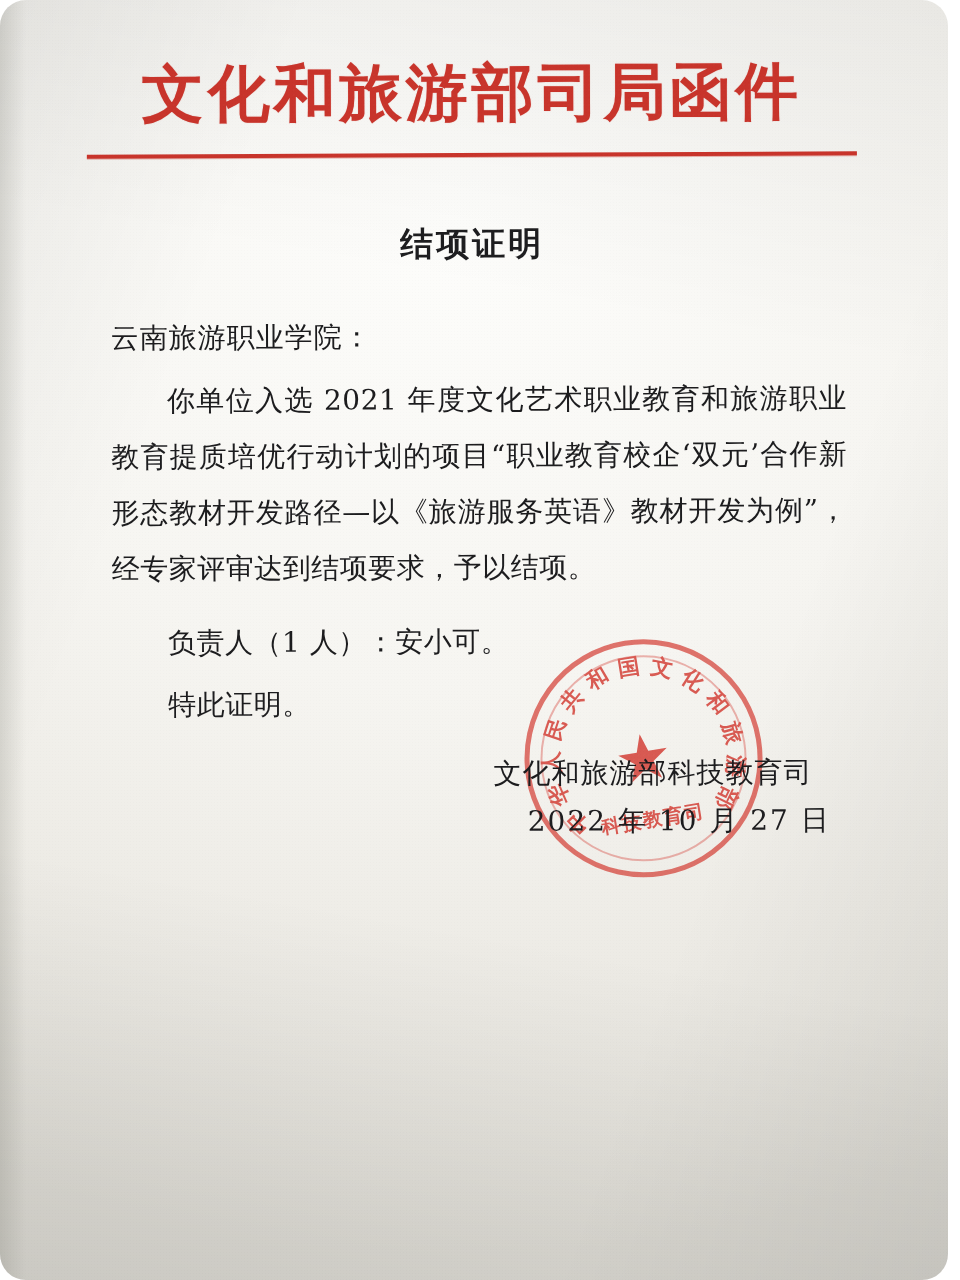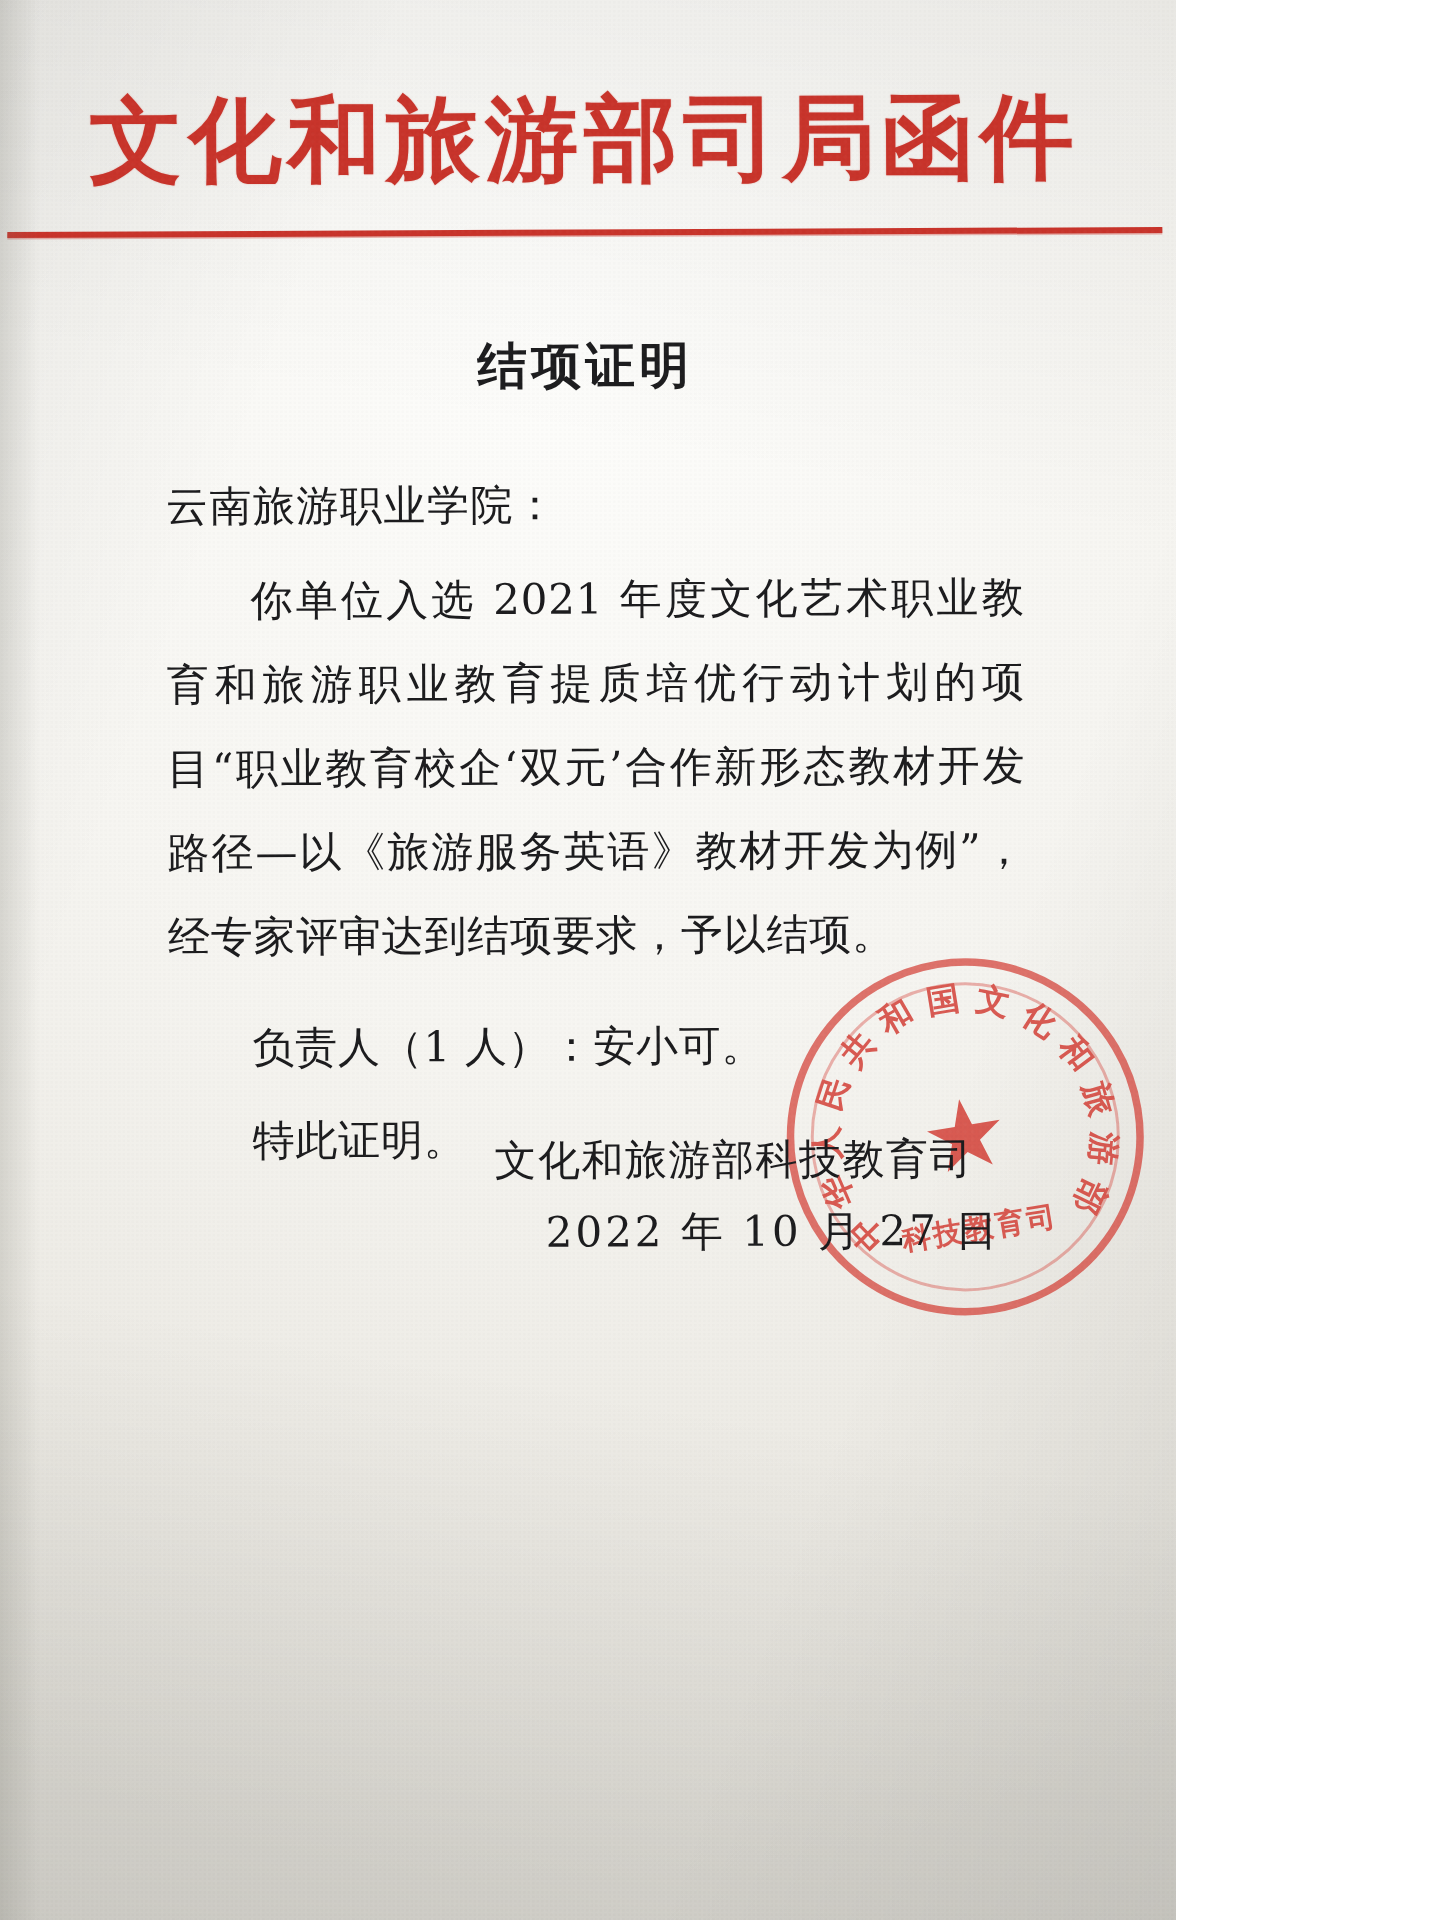--- a/index.html
+++ b/index.html
@@ -10,25 +10,26 @@
   body {
     width: 960px;
     height: 1280px;
     overflow: hidden;
     font-family: "DejaVu Serif", "Liberation Serif", serif;
   }
 
   
   #paper {
     position: relative;
-    width: 784px;
+    width: 948px;
     height: 1280px;
     background:
       radial-gradient(ellipse 120% 80% at 48% 18%, #fdfdfb 0%, #f6f5f1 45%, #eceae4 75%, #e2e0d9 100%);
     overflow: hidden;
+    border-radius: 26px;
   }
   
   #paper::before {
     content: "";
     position: absolute;
     inset: 0;
     background:
       linear-gradient(110deg, rgba(0,0,0,0.055) 0%, rgba(0,0,0,0.0) 22%, rgba(0,0,0,0.0) 72%, rgba(0,0,0,0.07) 100%),
       linear-gradient(190deg, rgba(0,0,0,0.05) 0%, rgba(255,255,255,0.0) 26%, rgba(0,0,0,0.0) 70%, rgba(0,0,0,0.10) 100%);
     pointer-events: none;

